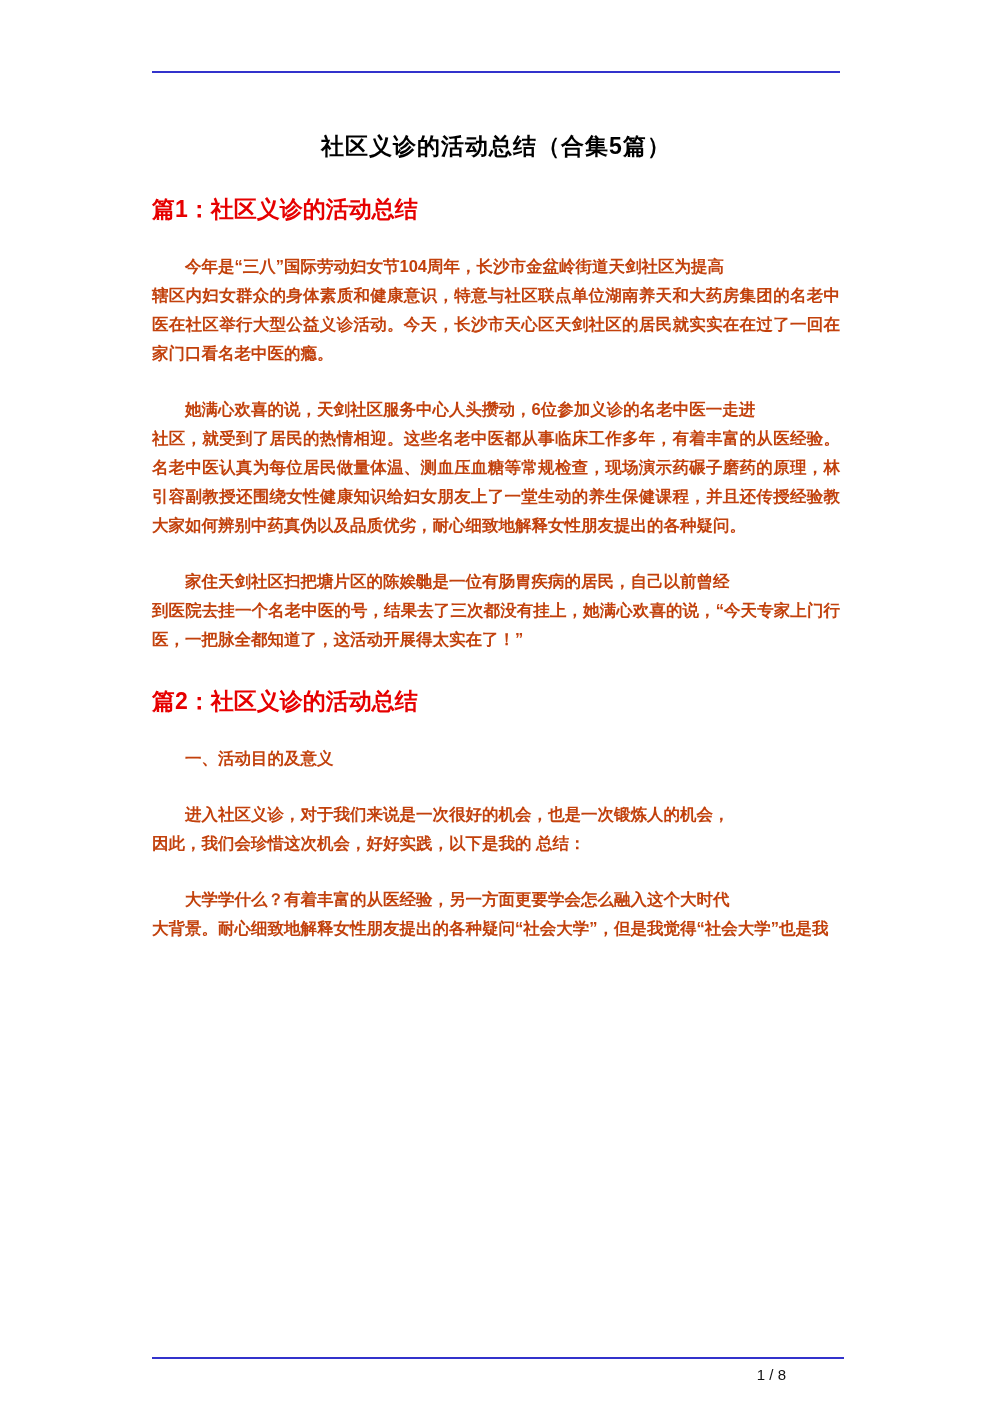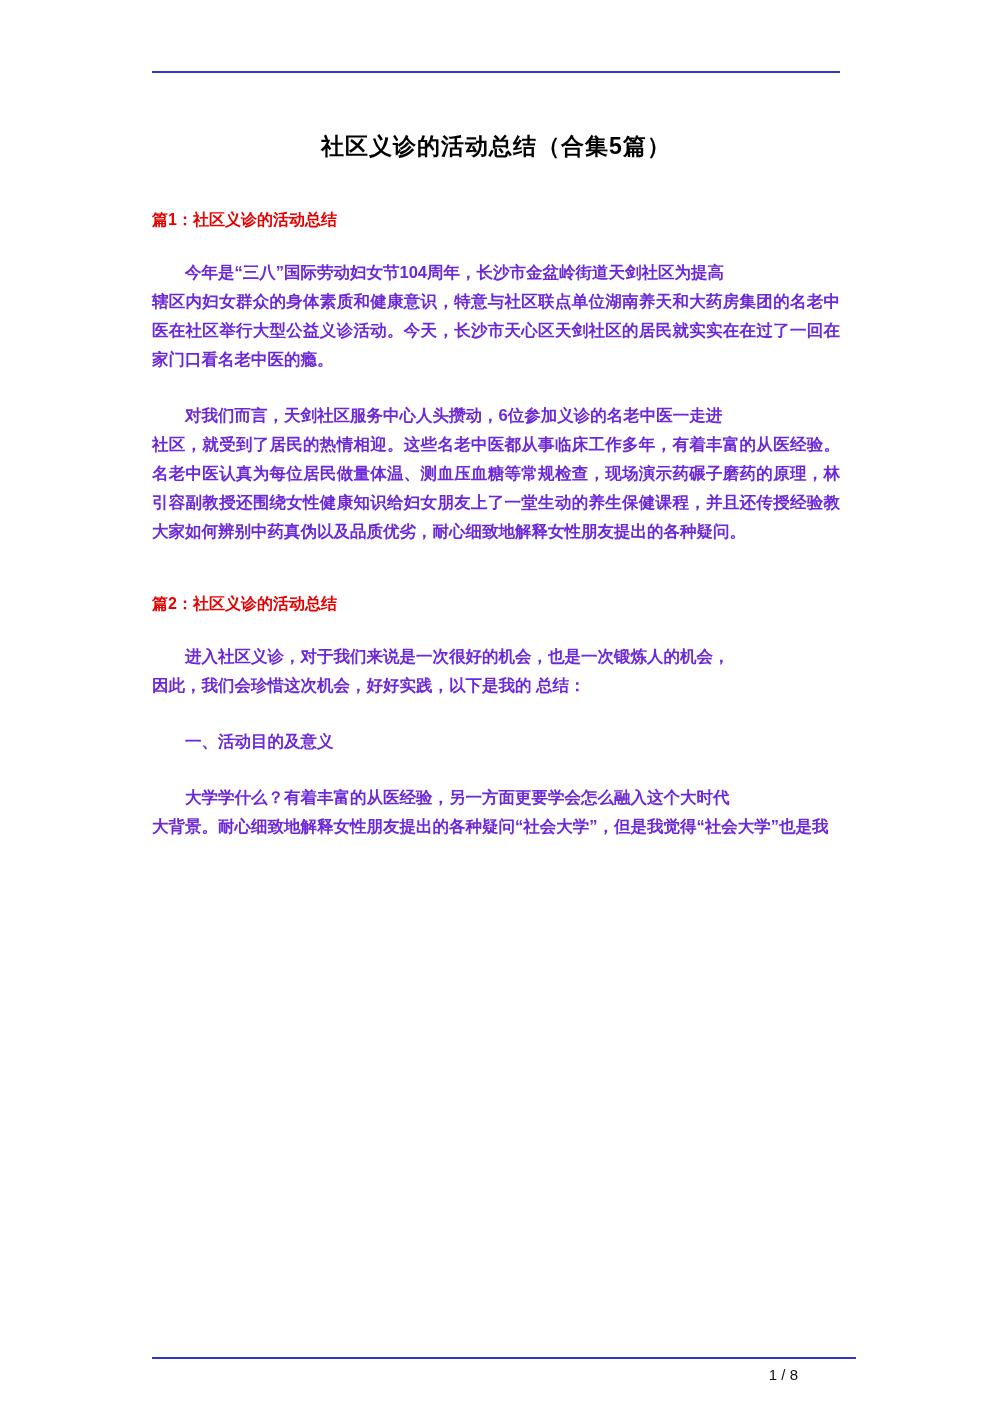--- a/index.html
+++ b/index.html
@@ -25,41 +25,41 @@
   }
   h1.doc-title {
     margin: 58px 0 0 0;
     text-align: center;
     font-size: 23px;
     font-weight: 700;
     color: #000000;
     letter-spacing: 1px;
   }
   h2.sec-heading {
-    margin: 48px 0 0 0;
-    font-size: 16px;
+    margin: 32px 0 0 0;
+    font-size: 23px;
     font-weight: 700;
     color: var(--heading-red, #e60000);
   }
   p.para {
     margin: 27px 0 0 0;
     font-size: 16.5px;
     line-height: 29px;
     font-weight: 600;
     text-align: justify;
-    color: #6d28d9;
+    color: #c2410c;
   }
   p.para .line1 {
     display: block;
     text-indent: 2em;
   }
   .footer {
     position: absolute;
     left: 68px;
-    right: 52px;
+    right: 64px;
     bottom: 20px;
   }
   .page-num {
     margin-top: 7px;
     padding-right: 58px;
     text-align: right;
     font-size: 15px;
     font-weight: 400;
     color: #111111;
   }
@@ -75,33 +75,36 @@
 
     <h1 class="doc-title">社区义诊的活动总结（合集5篇）</h1>
 
     <h2 class="sec-heading">篇1：社区义诊的活动总结</h2>
 
     <p class="para">
       <span class="line1">今年是“三八”国际劳动妇女节104周年，长沙市金盆岭街道天剑社区为提高</span><span class="rest">辖区内妇女群众的身体素质和健康意识，特意与社区联点单位湖南养天和大药房集团的名老中医在社区举行大型公益义诊活动。今天，长沙市天心区天剑社区的居民就实实在在过了一回在家门口看名老中医的瘾。</span>
     </p>
 
     <p class="para">
-      <span class="line1">对我们而言，天剑社区服务中心人头攒动，6位参加义诊的名老中医一走进</span><span class="rest">社区，就受到了居民的热情相迎。这些名老中医都从事临床工作多年，有着丰富的从医经验。名老中医认真为每位居民做量体温、测血压血糖等常规检查，现场演示药碾子磨药的原理，林引容副教授还围绕女性健康知识给妇女朋友上了一堂生动的养生保健课程，并且还传授经验教大家如何辨别中药真伪以及品质优劣，耐心细致地解释女性朋友提出的各种疑问。</span>
+      <span class="line1">她满心欢喜的说，天剑社区服务中心人头攒动，6位参加义诊的名老中医一走进</span><span class="rest">社区，就受到了居民的热情相迎。这些名老中医都从事临床工作多年，有着丰富的从医经验。名老中医认真为每位居民做量体温、测血压血糖等常规检查，现场演示药碾子磨药的原理，林引容副教授还围绕女性健康知识给妇女朋友上了一堂生动的养生保健课程，并且还传授经验教大家如何辨别中药真伪以及品质优劣，耐心细致地解释女性朋友提出的各种疑问。</span>
     </p>
 
 
+    <p class="para">
+      <span class="line1">家住天剑社区扫把塘片区的陈娭毑是一位有肠胃疾病的居民，自己以前曾经</span><span class="rest">到医院去挂一个名老中医的号，结果去了三次都没有挂上，她满心欢喜的说，“今天专家上门行医，一把脉全都知道了，这活动开展得太实在了！”</span>
+    </p>
 
     <h2 class="sec-heading">篇2：社区义诊的活动总结</h2>
 
     <p class="para">
-      <span class="line1">进入社区义诊，对于我们来说是一次很好的机会，也是一次锻炼人的机会，</span><span class="rest">因此，我们会珍惜这次机会，好好实践，以下是我的 总结：</span>
+      <span class="line1">一、活动目的及意义</span><span class="rest"></span>
     </p>
 
     <p class="para">
-      <span class="line1">一、活动目的及意义</span><span class="rest"></span>
+      <span class="line1">进入社区义诊，对于我们来说是一次很好的机会，也是一次锻炼人的机会，</span><span class="rest">因此，我们会珍惜这次机会，好好实践，以下是我的 总结：</span>
     </p>
 
 
 
     <p class="para">
       <span class="line1">大学学什么？有着丰富的从医经验，另一方面更要学会怎么融入这个大时代</span><span class="rest">大背景。耐心细致地解释女性朋友提出的各种疑问“社会大学”，但是我觉得“社会大学”也是我</span>
     </p>
 
   </div>
 

